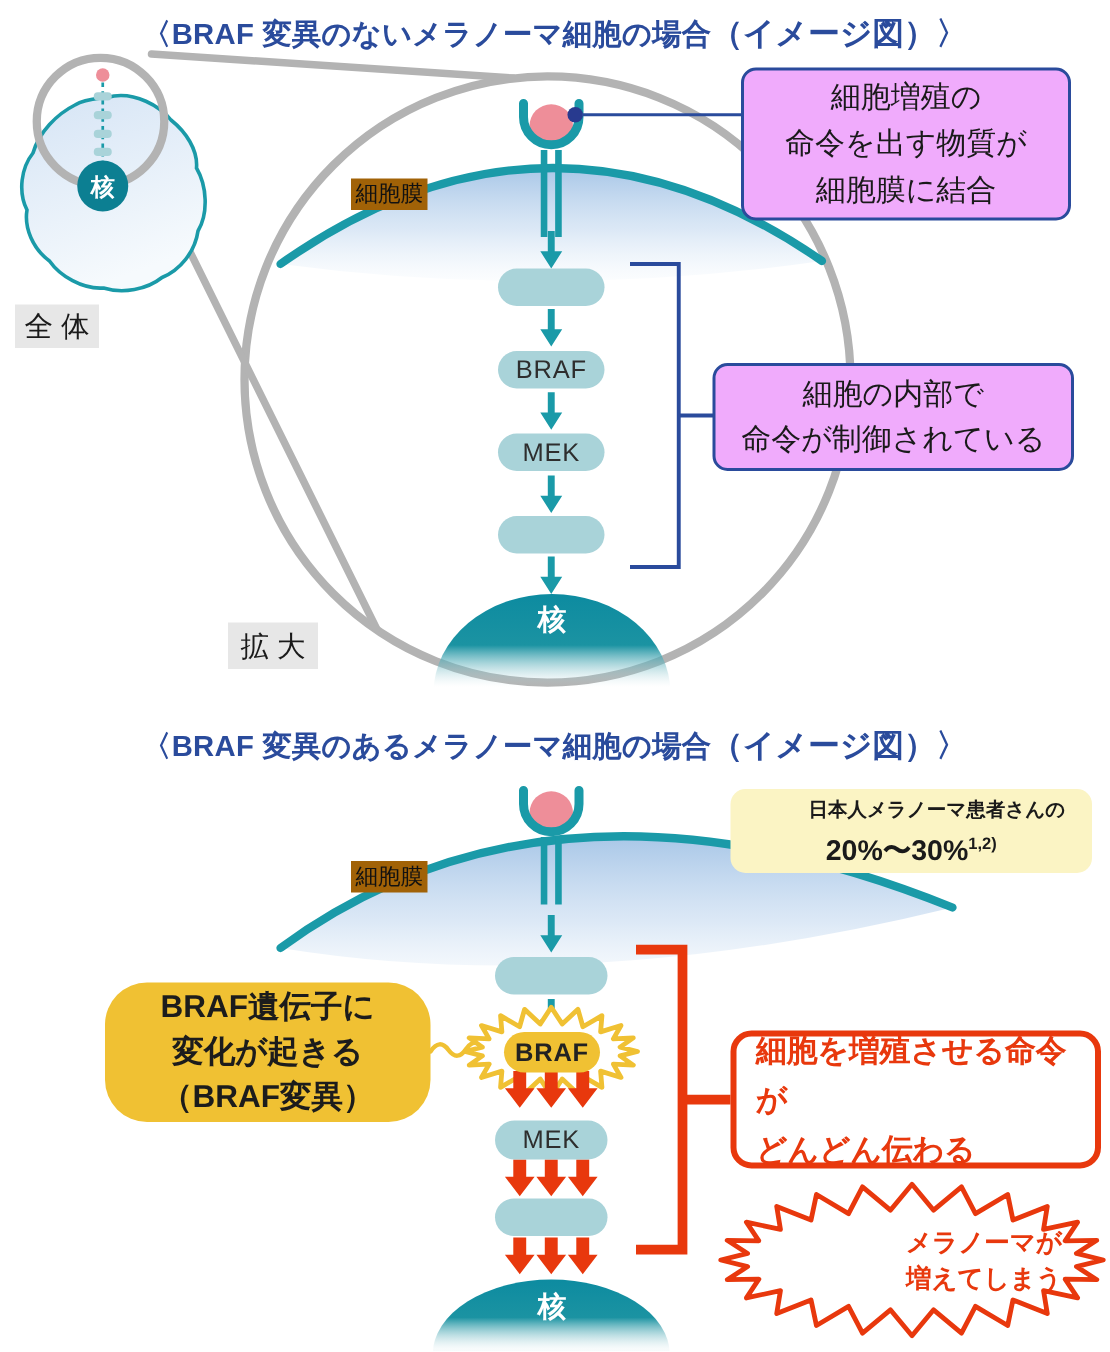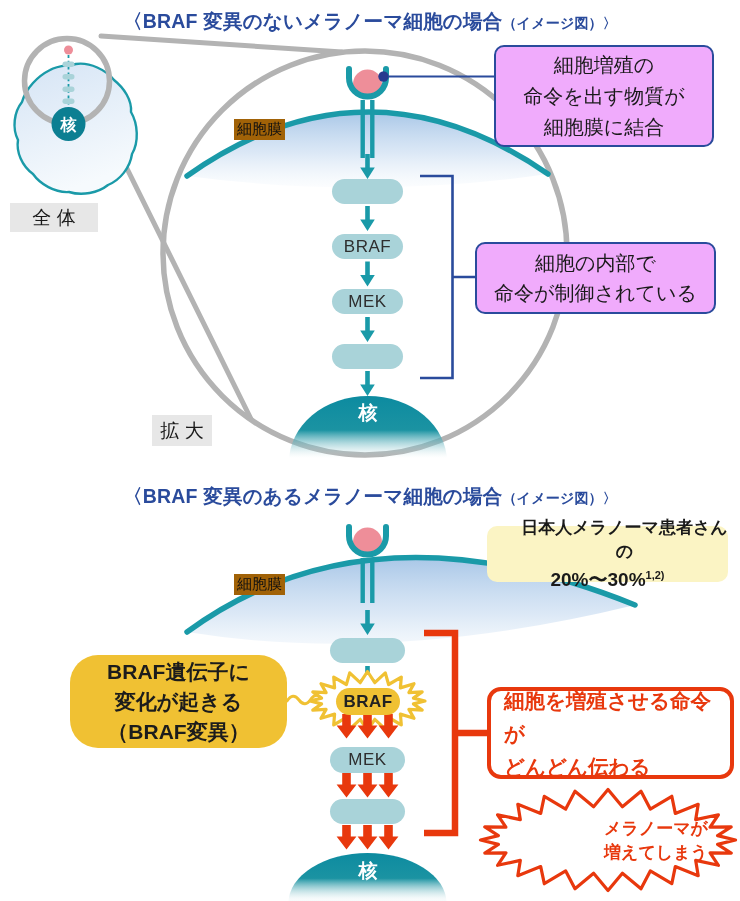--- a/index.html
+++ b/index.html
@@ -6,21 +6,21 @@
   #stage{
     position:relative;width:740px;height:901px;background:#fff;overflow:hidden;
     font-family:"Liberation Sans","DejaVu Sans",sans-serif;
   }
   .abs{position:absolute;}
   svg{position:absolute;left:0;top:0;}
   .panel-title{
     left:0;right:0;text-align:center;font-weight:bold;font-size:19.5px;
     color:#2a4b9c;letter-spacing:0.2px;white-space:nowrap;
   }
-  .panel-title .note{font-size:14px;font-weight:bold;}
+  .panel-title .note{font-size:21px;font-weight:bold;}
   .tag{
     background:#e7e7e7;color:#1a1a1a;font-size:19px;font-weight:500;
     display:flex;align-items:center;justify-content:center;
   }
   .mem-label{
     background:#a16207;color:#111;font-size:15px;font-weight:500;
     padding:1px 3px;white-space:nowrap;
   }
   .pill{
     background:#a9d3d9;border-radius:13px;color:#2e2e2e;font-size:17px;
@@ -30,21 +30,21 @@
   .pill.gold{background:#f0c133;color:#222;font-weight:bold;border-radius:13.5px;}
   .box-blue{
     background:#f0abfc;border:2.5px solid #2a4b9c;border-radius:10px;
     display:flex;flex-direction:column;align-items:center;justify-content:center;
     color:#1a1a1a;font-size:20px;font-weight:500;line-height:31px;text-align:center;
   }
   .box-yellow{
     background:#fbf4c4;border-radius:10px;color:#1a1a1a;text-align:center;
     display:flex;flex-direction:column;align-items:center;justify-content:center;
   }
-  .box-yellow .l1{font-size:17px;font-weight:600;line-height:24px;margin-left:34px;}
+  .box-yellow .l1{font-size:13px;font-weight:600;line-height:24px;margin-left:34px;}
   .box-yellow .l2{font-size:19px;font-weight:600;line-height:22px;}
   .box-yellow sup{font-size:11px;font-weight:600;}
   .box-gold{
     background:#f0c133;border-radius:28px;color:#1c1c1c;text-align:center;
     font-size:21px;font-weight:bold;line-height:30px;
     display:flex;flex-direction:column;align-items:center;justify-content:center;
   }
   .box-red{
     background:#fff;border:4px solid #e8380d;border-radius:14px;color:#e8380d;
     font-size:20.5px;font-weight:bold;line-height:33px;text-align:left;
@@ -189,21 +189,21 @@
   <div class="abs box-blue" style="left:494px;top:45px;width:216px;height:98px">
     <div>細胞増殖の</div>
     <div>命令を出す物質が</div>
     <div>細胞膜に結合</div>
   </div>
 
   <div class="abs mem-label" style="left:234px;top:119px">細胞膜</div>
 
   <div class="abs nucleus-label" style="left:52px;top:115px;width:33px;font-size:16px">核</div>
 
-  <div class="abs tag" style="left:10px;top:203px;width:88px;height:29px">全 体</div>
+  <div class="abs tag" style="left:10px;top:203px;width:56px;height:29px">全 体</div>
 
   <div class="abs pill" style="left:332px;top:179px;width:71px;height:25px"></div>
   <div class="abs pill" style="left:332px;top:234px;width:71px;height:25px">BRAF</div>
   <div class="abs pill" style="left:332px;top:289px;width:71px;height:25px">MEK</div>
   <div class="abs pill" style="left:332px;top:344px;width:71px;height:25px"></div>
 
   <div class="abs box-blue" style="left:475px;top:242px;width:237px;height:68px;line-height:30px">
     <div>細胞の内部で</div>
     <div>命令が制御されている</div>
   </div>

